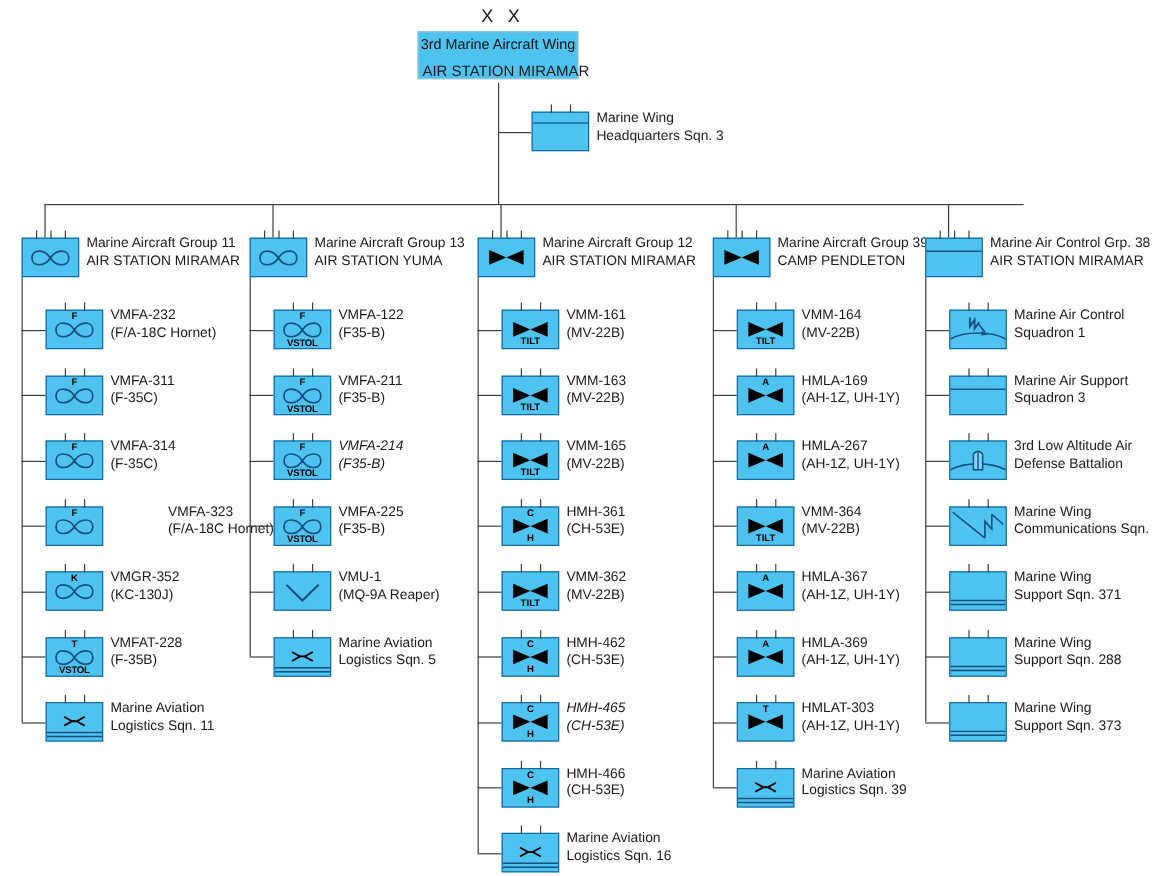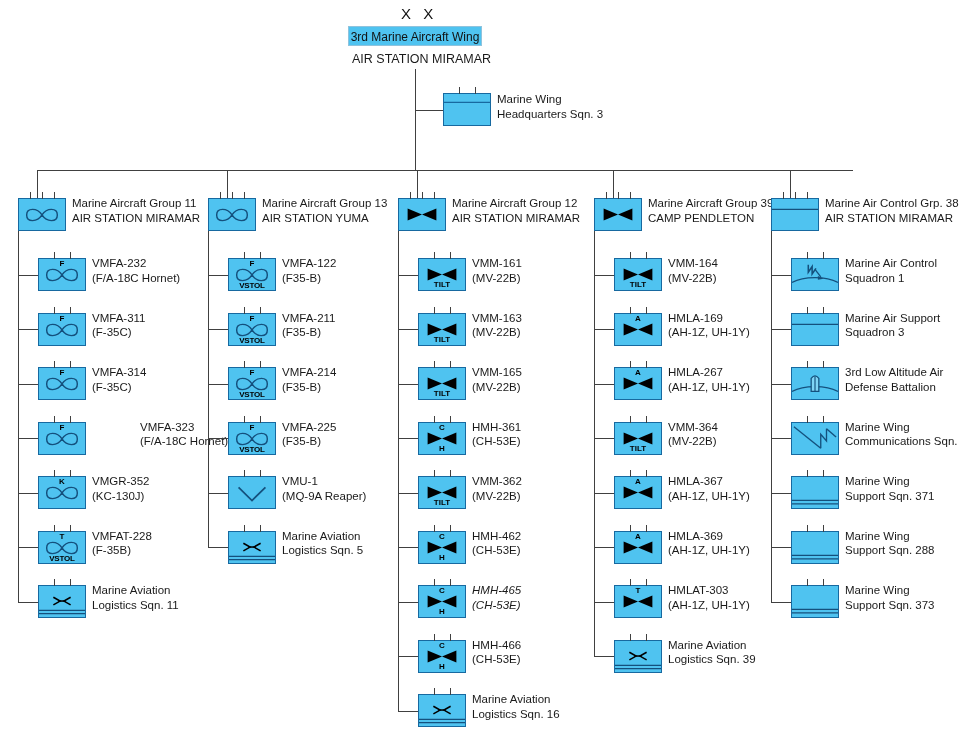--- a/index.html
+++ b/index.html
@@ -76,21 +76,21 @@
   .tag.vstol{bottom:0px;font-size:8px;letter-spacing:-0.2px;}
   .tag.tilt{bottom:1px;font-size:8px;}
 </style>
 </head>
 <body>
 
 <div id="canvas">
 
   <div class="xx" style="left:401px;top:5px;">X X</div>
 
-  <div class="titlebox" style="left:348px;top:26px;width:134px;height:20px;">3rd Marine Aircraft Wing</div>
+  <div class="titlebox" style="left:348px;top:26px;width:134px;height:40px;">3rd Marine Aircraft Wing</div>
 
   <div class="sub" style="left:352px;top:52px;">AIR STATION MIRAMAR</div>
 
   <div class="vline" style="left:415px;top:69px;height:101px;"></div>
   <div class="hline" style="left:415px;top:110px;width:28px;"></div>
 
   <div class="unit" style="left:443px;top:93px;">
     <div class="sym" style="width:48px;height:33px;">
       <div class="flag">
         <i style="left:15px"></i>
@@ -340,21 +340,21 @@
             <i style="left:31px"></i>
           </div>
           <div class="gicon">
             <svg viewBox="0 0 48 33" preserveAspectRatio="none">
               <path d="M24 17 C19 9,8 9,8 17 C8 25,19 25,24 17 C29 9,40 9,40 17 C40 25,29 25,24 17 Z" fill="none" stroke="#14507d" stroke-width="1.5"></path>
             </svg>
           </div>
           <div class="tag up">F</div>
           <div class="tag dn vstol">VSTOL</div>
         </div>
-        <div class="labels" style="left:54px;top:-2px;">
+        <div class="labels" style="left:54px;top:-2px;font-style:italic;">
           <div>VMFA-214</div>
           <div>(F35-B)</div>
         </div>
       </div>
       <div class="hline" style="left: 208px; top: 438px; width: 20px;"></div>
       <div class="unit" style="left: 228px; top: 421.5px;">
         <div class="sym" style="width:48px;height:33px;">
           <div class="flag">
             <i style="left:15px"></i>
             <i style="left:31px"></i>

